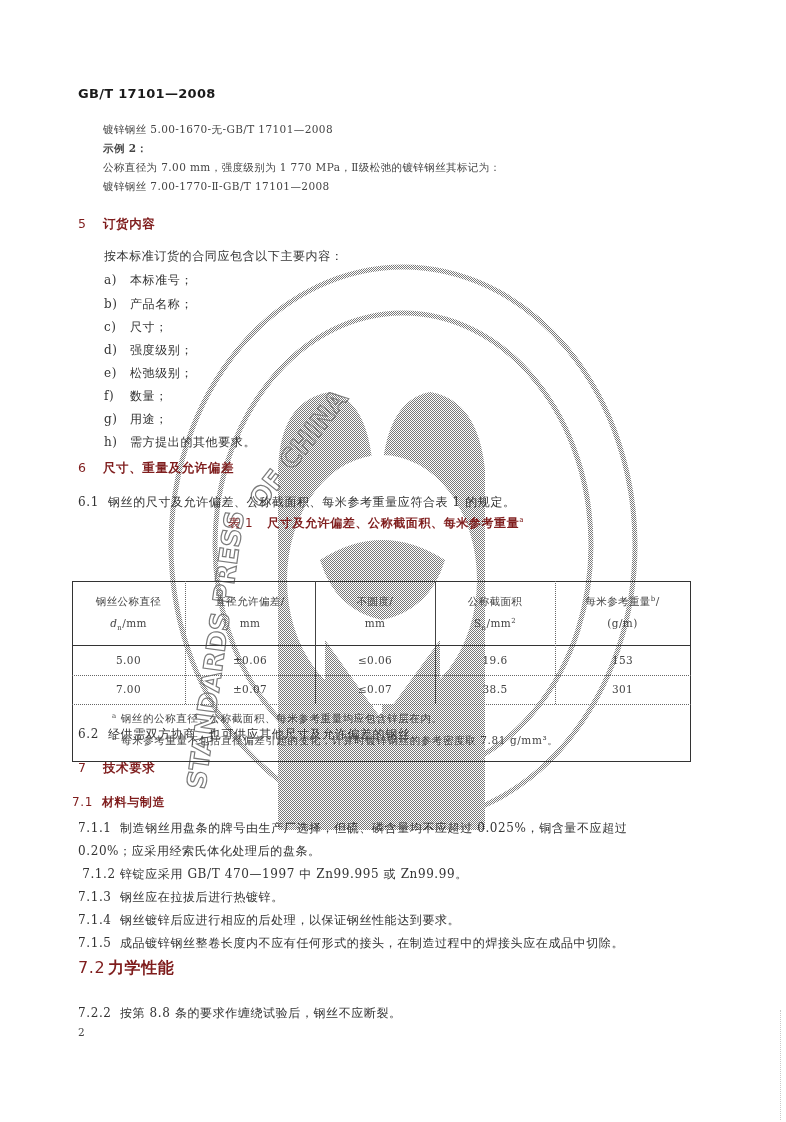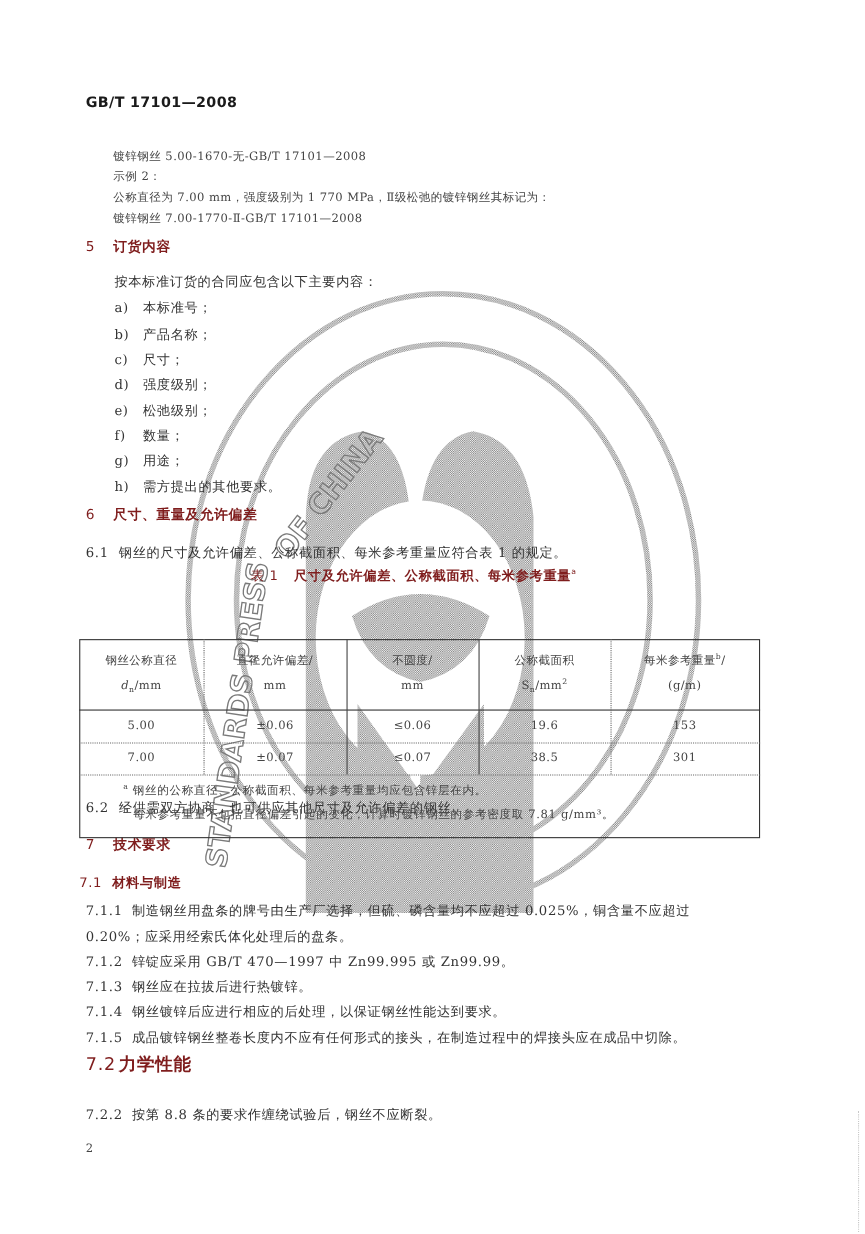--- a/index.html
+++ b/index.html
@@ -3,21 +3,21 @@
 <meta charset="utf-8">
 <style>
   html, body { margin: 0; padding: 0; }
   body {
     width: 786px; height: 1122px; background: #ffffff; position: relative; overflow: hidden;
     font-family: "DejaVu Serif", "Liberation Serif", serif; color: #2a2a2a;
   }
   .abs { position: absolute; white-space: nowrap; }
   .hdr { font-family: "DejaVu Sans", "Liberation Sans", sans-serif; font-weight: bold; font-size: 13px; color: #1a1a1a; letter-spacing: 0.3px; }
   .body { font-size: 12px; color: #333; letter-spacing: 0.6px; }
-  .small { font-size: 10.5px; color: #444; letter-spacing: 0.4px; margin-top: 12px; }
+  .small { font-size: 10.5px; color: #444; letter-spacing: 0.4px; }
   .h1 { font-family: "DejaVu Sans", "Liberation Sans", sans-serif; font-size: 12.5px; color: #7f1d1d; letter-spacing: 0.6px; }
   .h1 b { font-weight: bold; }
   .num { display: inline-block; }
   .item-label { display: inline-block; width: 26px; }
 
   
   #watermark { position: absolute; left: 0; top: 0; width: 786px; height: 1122px; pointer-events: none; z-index: 1; }
 
   
   #table1 { position: absolute; left: 72px; top: 537px; width: 618px; height: 180px; z-index: 2; margin-top: 44px; }
@@ -64,21 +64,21 @@
     <text transform="translate(262,510) rotate(-52)">OF CHINA</text>
     <text transform="translate(205,790) rotate(-82)">STANDARDS PRESS</text>
   </g>
 </svg>
 
 <div class="text-layer">
 
   <div class="abs hdr" style="left:78px; top:86px;">GB/T 17101—2008</div>
 
   <div class="abs small" style="left:103px; top:123px;">镀锌钢丝 5.00-1670-无-GB/T 17101—2008</div>
-  <div class="abs small" style="left:103px; top:142px;">示例 2：</div>
+  <div class="abs small" style="left:103px; top:142px;font-weight:bold;">示例 2：</div>
   <div class="abs small" style="left:103px; top:161px;">公称直径为 7.00 mm，强度级别为 1 770 MPa，Ⅱ级松弛的镀锌钢丝其标记为：</div>
   <div class="abs small" style="left:103px; top:180px;">镀锌钢丝 7.00-1770-Ⅱ-GB/T 17101—2008</div>
 
   <div class="abs h1" style="left:78px; top:216px;">
     <span class="num" style="width:25px;">5</span><b>订货内容</b>
   </div>
   <div class="abs body" style="left:104px; top:248px;">按本标准订货的合同应包含以下主要内容：</div>
 
   <div class="abs body" style="left:104px; top:272px;"><span class="item-label">a)</span><span>本标准号；</span></div>
   <div class="abs body" style="left:104px; top:296px;"><span class="item-label">b)</span><span>产品名称；</span></div>
@@ -162,21 +162,21 @@
   </div>
   <div class="abs h1" style="left:72px; top:794px; font-size:12px;">
     <span class="num" style="width:30px;">7.1</span><b>材料与制造</b>
   </div>
 
   <div class="abs body" style="left:78px; top:820px;">
     <span class="num" style="width:42px;">7.1.1</span><span>制造钢丝用盘条的牌号由生产厂选择，但硫、磷含量均不应超过 0.025%，铜含量不应超过</span>
   </div>
   <div class="abs body" style="left:78px; top:843px;">0.20%；应采用经索氏体化处理后的盘条。</div>
   <div class="abs body" style="left:78px; top:866px;">
-    <span class="num" style="width:42px;">7.1.2</span><span>锌锭应采用 GB/T 470—1997 中 Zn99.995 或 Zn99.99。</span>
+    <span class="num" style="width:42px;text-align:center;">7.1.2</span><span>锌锭应采用 GB/T 470—1997 中 Zn99.995 或 Zn99.99。</span>
   </div>
   <div class="abs body" style="left:78px; top:889px;">
     <span class="num" style="width:42px;">7.1.3</span><span>钢丝应在拉拔后进行热镀锌。</span>
   </div>
   <div class="abs body" style="left:78px; top:912px;">
     <span class="num" style="width:42px;">7.1.4</span><span>钢丝镀锌后应进行相应的后处理，以保证钢丝性能达到要求。</span>
   </div>
   <div class="abs body" style="left:78px; top:935px;">
     <span class="num" style="width:42px;">7.1.5</span><span>成品镀锌钢丝整卷长度内不应有任何形式的接头，在制造过程中的焊接头应在成品中切除。</span>
   </div>

